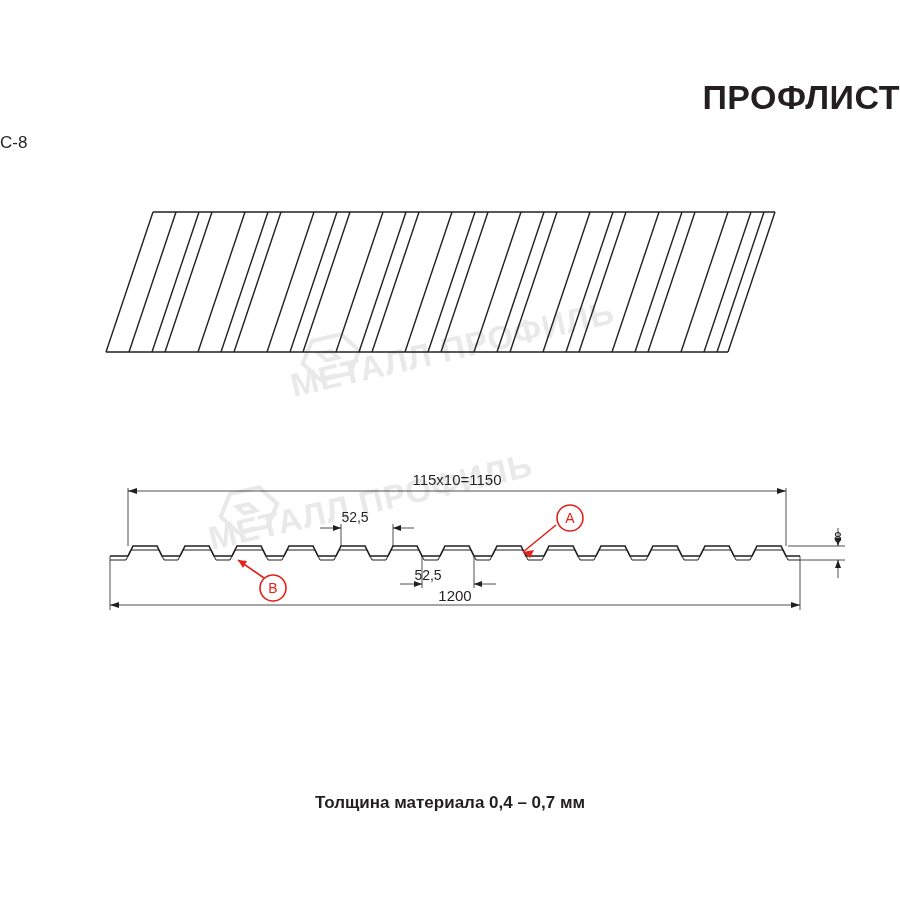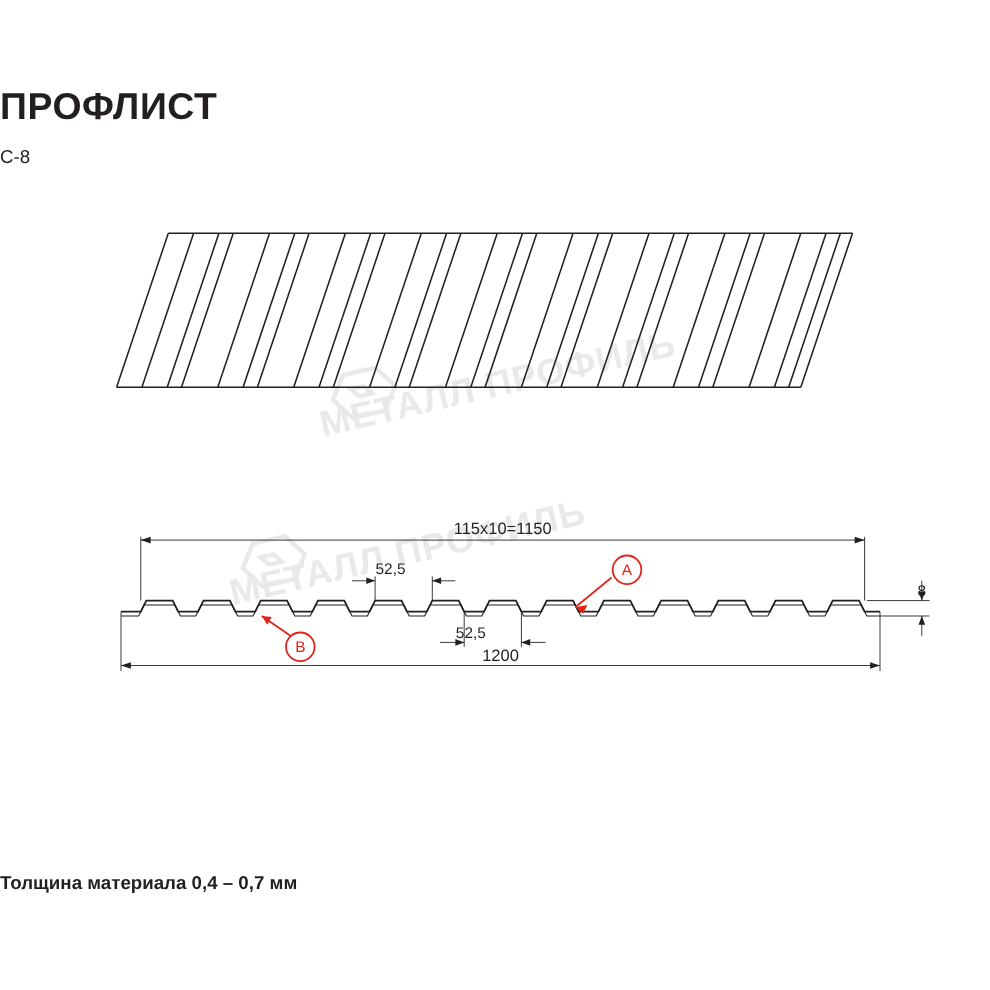--- a/index.html
+++ b/index.html
@@ -16,40 +16,40 @@
     width: 900px;
     height: 900px;
     background: #ffffff;
     overflow: hidden;
   }
   .title {
     position: absolute;
     top: 78px;
     left: 0;
     width: 900px;
-    text-align: left;
+    text-align: right;
     font-size: 34px;
     font-weight: bold;
     letter-spacing: 0.5px;
     color: #231f20;
   }
   .subtitle {
     position: absolute;
     top: 133px;
     left: 0;
     width: 900px;
     font-size: 17px;
     color: #231f20;
   }
   .footnote {
     position: absolute;
     top: 793px;
     left: 0;
     width: 900px;
-    text-align: left;
+    text-align: center;
     font-size: 17px;
     font-weight: bold;
     color: #231f20;
   }
   .svg-layer {
     position: absolute;
     left: 0;
     top: 0;
   }
   .wm {

